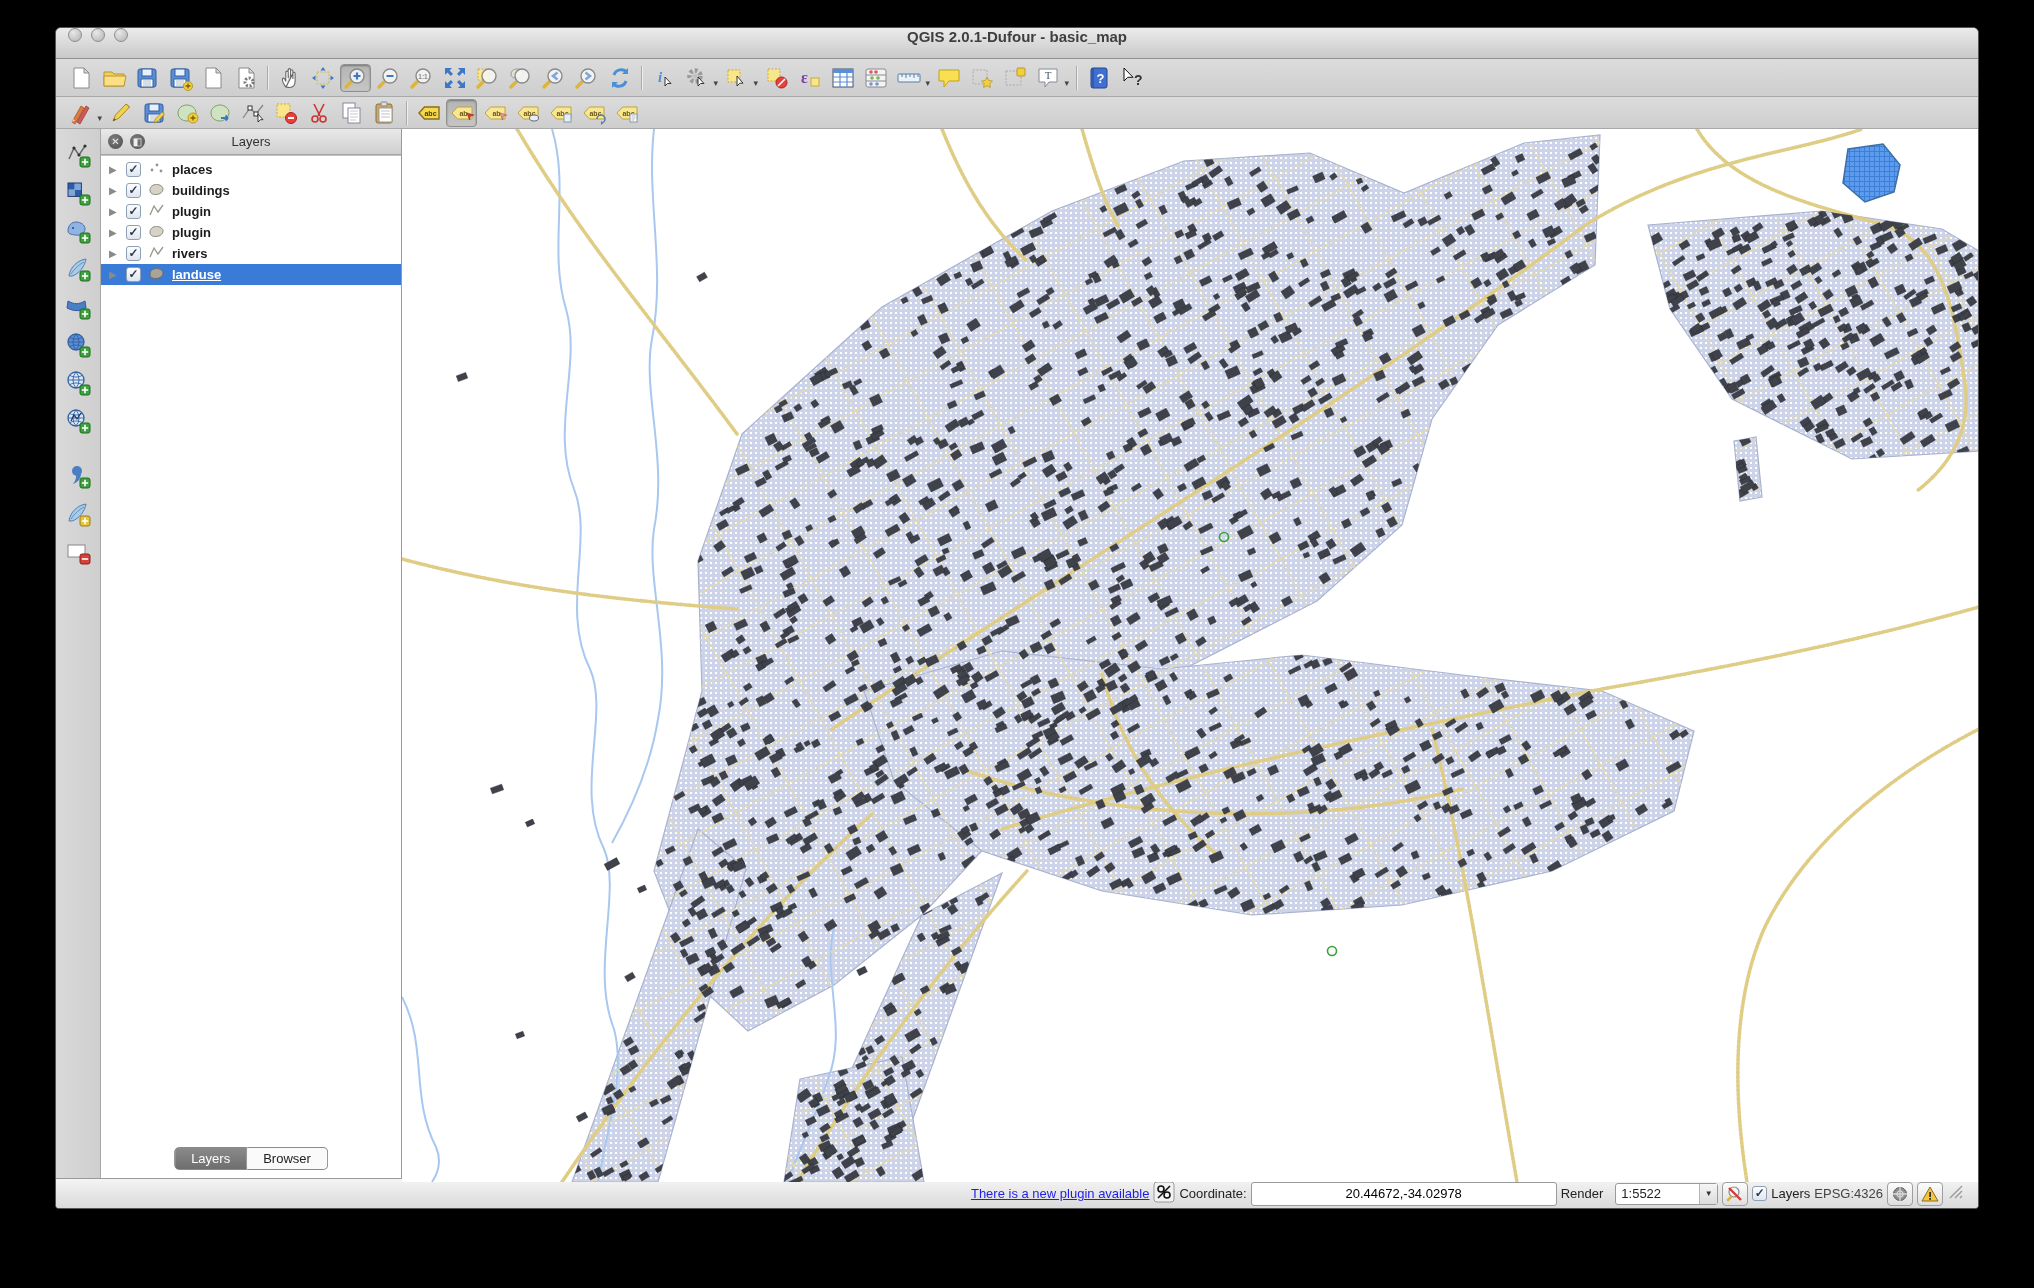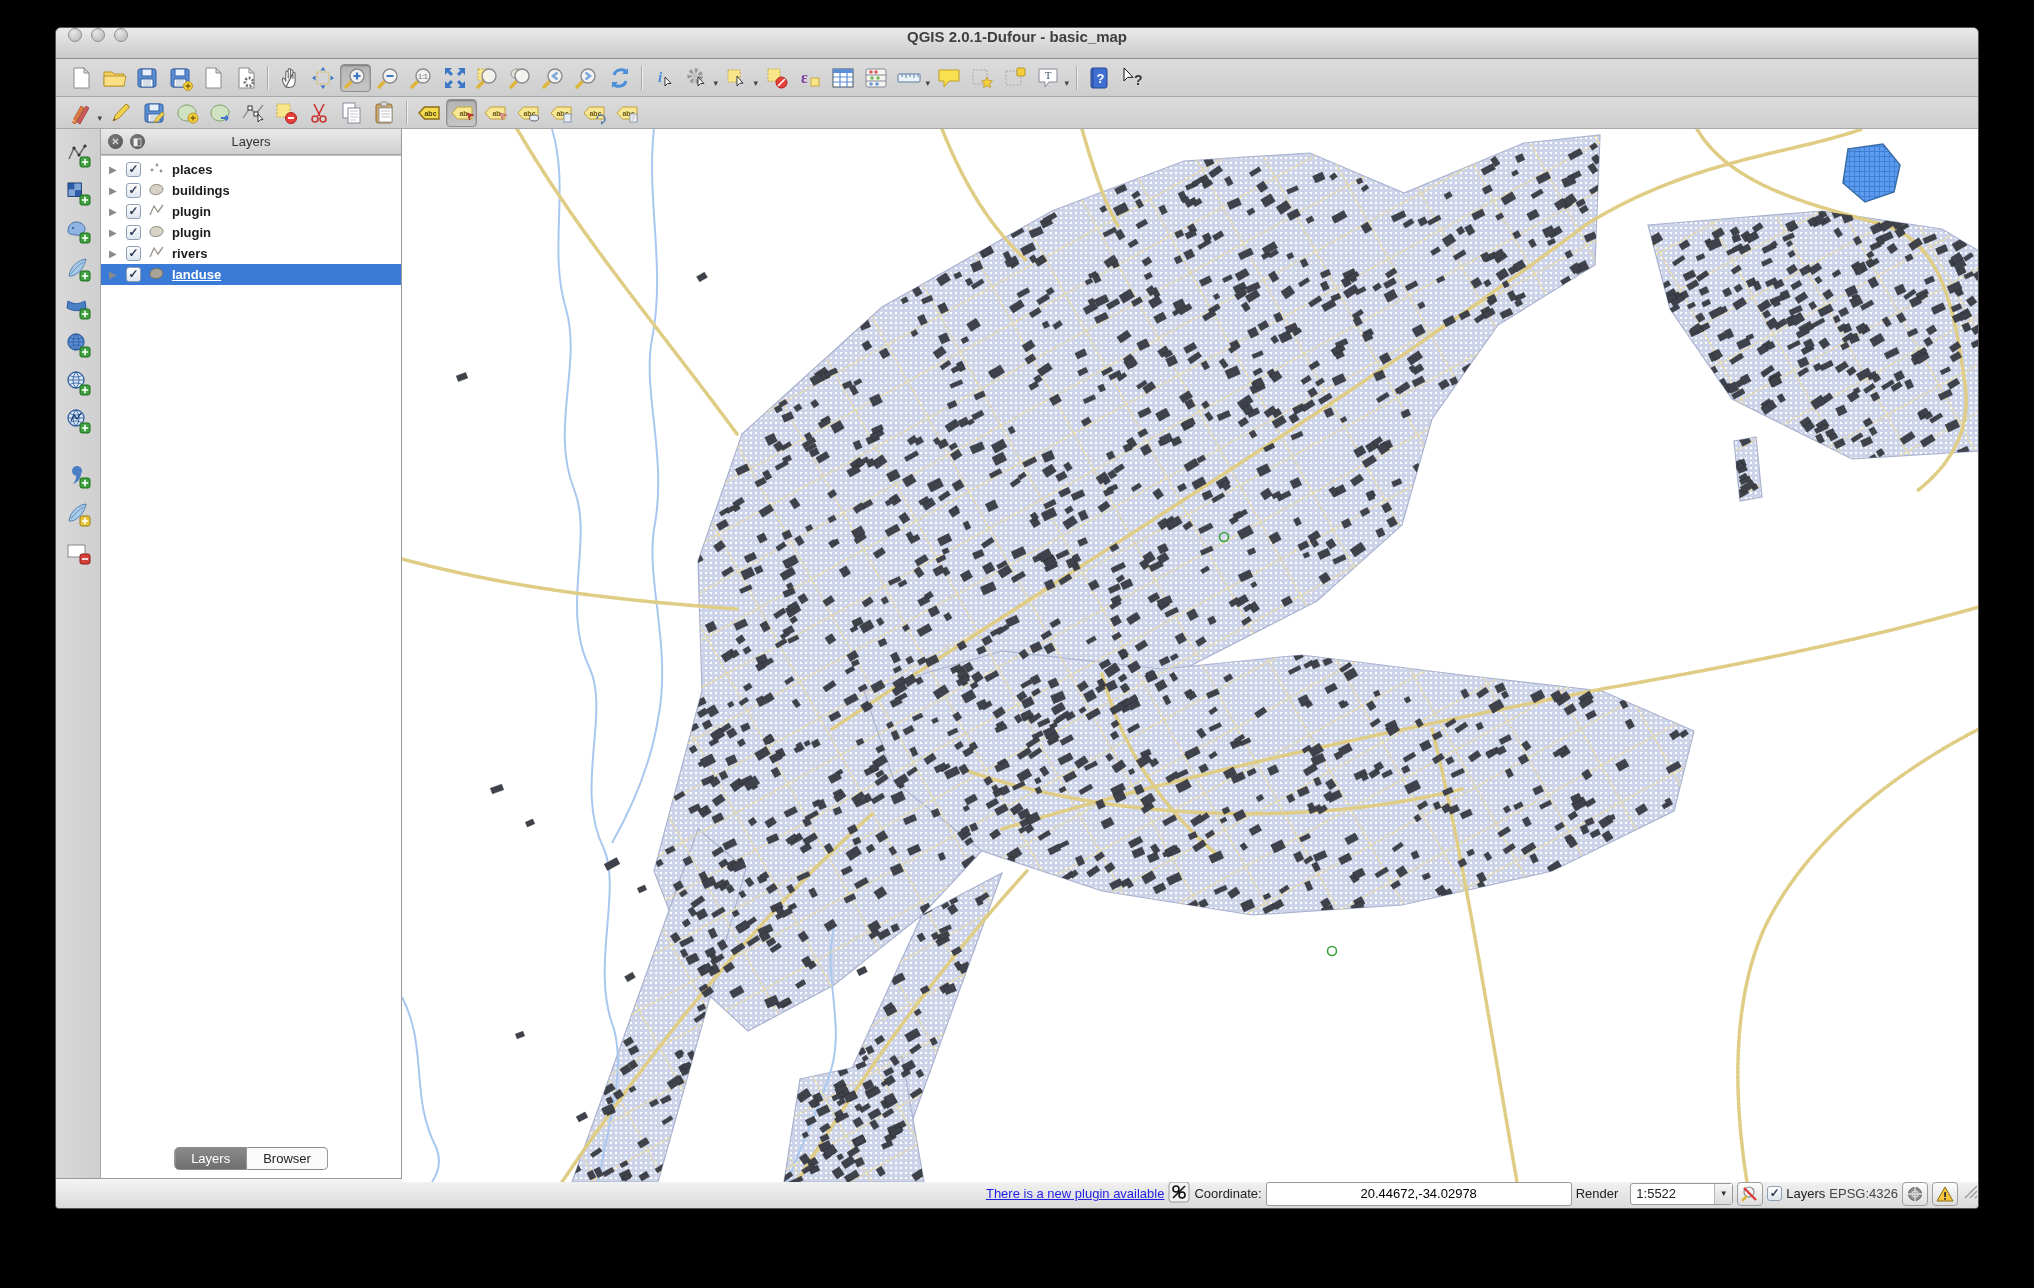--- a/index.html
+++ b/index.html
@@ -49,21 +49,21 @@
   .panel-tabs{position:absolute;bottom:8px;left:50%;transform:translateX(-50%);display:flex;}
   .ptab{font-size:13px;padding:3px 16px;border:1px solid #8a8a8a;background:#fafafa;color:#222;}
   .ptab.first{border-radius:5px 0 0 5px;}
   .ptab.last{border-radius:0 5px 5px 0;border-left:none;text-align:right;}
   .ptab.active{background:linear-gradient(#8a8a8a,#6e6e6e);color:#fff;}
   
   .map{flex:1 1 auto;background:#fff;position:relative;min-width:0;}
   .map svg{display:block;}
   
   .statusbar{height:29px;background:linear-gradient(#f4f4f4,#dadada);border-top:1px solid #9a9a9a;
-    display:flex;align-items:center;gap:4px;padding:0 0;font-size:13px;color:#222;flex:0 0 auto;justify-content:space-between;}
+    display:flex;align-items:center;gap:4px;padding:0 15px;font-size:13px;color:#222;flex:0 0 auto;justify-content:space-between;}
   .sb-spacer{flex:1 1 auto;}
   .sb-link{color:#1f1fe8;text-decoration:underline;}
   .sb-input{width:300px;height:20px;border:1px solid #9a9a9a;border-radius:3px;background:#fff;
     text-align:center;font-size:13px;font-family:"Liberation Sans",sans-serif;}
   .sb-combo{display:flex;align-items:center;border:1px solid #9a9a9a;border-radius:3px;background:#fff;height:20px;margin-left:8px;}
   .sb-combo .val{width:78px;padding-left:5px;font-size:13px;}
   .sb-combo .arrow{width:17px;height:100%;border-left:1px solid #b5b5b5;background:linear-gradient(#f5f5f5,#dcdcdc);
     font-size:8px;display:flex;align-items:center;justify-content:center;color:#333;}
   .sb-btn{width:26px;height:24px;border:1px solid #9e9e9e;border-radius:4px;background:linear-gradient(#fdfdfd,#dedede);
     display:flex;align-items:center;justify-content:center;padding:0;}

